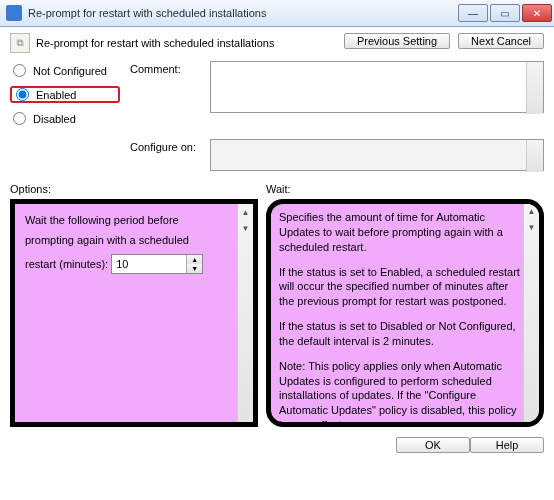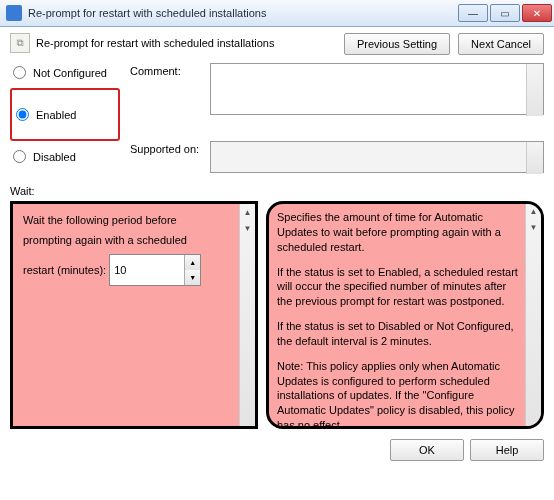--- a/index.html
+++ b/index.html
@@ -9,51 +9,51 @@
 .titlebar .icon { width: 16px; height: 16px; margin-right: 6px; background: #3a7bd5; border-radius: 2px; }
 .titlebar .title { flex: 1; color: #1a2a3a; }
 .winbtns { display: flex; gap: 0; }
 .winbtn { width: 30px; height: 18px; border: 1px solid #6b8aaf; background: linear-gradient(#eaf1fb,#cfe0f4); border-radius: 2px; margin-left: 2px; display:flex; align-items:center; justify-content:center; font-size:10px; color:#234; }
 .winbtn.close { background: linear-gradient(#f08080,#d04040); border-color:#a03030; color:#fff; }
 
 .topsec { padding: 6px 10px 0 10px; display: flex; align-items: flex-start; gap: 10px; }
 .topleft { display: flex; align-items: center; gap: 6px; flex: 1; }
 .policyicon { width: 20px; height: 20px; border:1px solid #bbb; background:#f4f4ef; display:flex; align-items:center; justify-content:center; font-size:10px; color:#888; }
 .navbtns { display: flex; gap: 8px; }
-.btn { height: 22px; padding: 0 12px; border: 1px solid #9a9a9a; background: linear-gradient(#fdfdfd,#e6e6e6); border-radius: 2px; cursor:pointer; display:flex; align-items:center; justify-content:center; }
+.btn { height: 16px; padding: 0 12px; border: 1px solid #9a9a9a; background: linear-gradient(#fdfdfd,#e6e6e6); border-radius: 2px; cursor:pointer; display:flex; align-items:center; justify-content:center; }
 
 .midsec { display:flex; padding: 8px 10px 0 10px; gap: 10px; }
 .radiocol { width: 110px; padding-top: 2px; }
 .radio { display:flex; align-items:center; gap:7px; margin-bottom: 8px; padding:1px 3px; }
 .radio input { margin:0; }
-.radio.hl { border: 2px solid #d02020; border-radius:3px; padding: 18px 4px; }
+.radio.hl { border: 2px solid #d02020; border-radius:3px; padding: 0 4px; }
 .fieldscol { flex:1; display:grid; grid-template-columns: 80px 1fr; row-gap:24px; align-items:start; }
 .fieldscol label { text-align:left; padding-top:2px; }
 .txtarea { width:100%; height:52px; border:1px solid #9a9a9a; background:#fff; resize:none; }
 .supshort { width:100%; height:32px; border:1px solid #9a9a9a; background:#f3f3f3; resize:none; }
 .scrollhint { position:relative; }
 .scrollhint::after { content:''; position:absolute; right:1px; top:1px; bottom:1px; width:16px; background:linear-gradient(#f4f4f4,#e4e4e4); border-left:1px solid #ccc; }
 
 .labelsrow { display:flex; padding: 10px 10px 4px 10px; }
 .labelsrow .l { width: 256px; }
 .panels { display:flex; padding: 0 10px; gap:8px; height: 228px; }
 
-.panel { border:3px solid #000000; background:#fca5a5; position:relative; }
+.panel { border:5px solid #000000; background:#f0abfc; position:relative; }
 .panel.options { width: 248px; padding: 10px; }
 .panel.help { flex:1; padding: 6px 18px 6px 8px; line-height:1.35; overflow:hidden;border-radius:17px; }
 .panel .vscroll { position:absolute; right:0; top:0; bottom:0; width:16px; background:linear-gradient(#f4f4f4,#e4e4e4); border-left:1px solid #ccc; }
 .panel .vscroll .arrow { height:16px; display:flex; align-items:center; justify-content:center; font-size:8px; color:#555; }
 
 .optline { margin-bottom: 8px; }
-.spin { display:inline-flex; border:1px solid #888; height:32px; }
+.spin { display:inline-flex; border:1px solid #888; height:20px; }
 .spin input { border:0; width:74px; padding:0 4px; height:100%; }
 .spin .spbtns { width:16px; display:flex; flex-direction:column; border-left:1px solid #aaa; }
 .spin .spbtns div { flex:1; display:flex; align-items:center; justify-content:center; font-size:7px; background:linear-gradient(#f7f7f7,#e3e3e3); cursor:pointer; }
 
-.footer { display:flex; justify-content:flex-end; gap:6px; padding: 10px; }
+.footer { display:flex; justify-content:flex-end; padding: 10px; }
 .footer .btn { min-width: 74px; }
 
 .help p { margin: 0 0 10px 0; }
 </style>
 </head>
 <body>
 
 <div class="titlebar">
   <div class="icon"></div>
   <div class="title">Re-prompt for restart with scheduled installations</div>
@@ -86,26 +86,27 @@
       <span>Enabled</span>
     </label>
     <label class="radio">
       <input type="radio" name="st" style="">
       <span>Disabled</span>
     </label>
   </div>
   <div class="fieldscol">
     <label>Comment:</label>
     <div class="scrollhint"><textarea class="txtarea" style=""></textarea></div>
-    <label>Supported on:</label>
+    <label>Configure on:</label>
     <div class="scrollhint"><textarea class="supshort" readonly="" style=""></textarea></div>
   </div>
 </div>
 
 <div class="labelsrow">
+  <div class="l">Options:</div>
   <div>Wait:</div>
 </div>
 
 <div class="panels">
   <div class="panel options">
     <div class="optline">Wait the following period before</div>
     <div class="optline">prompting again with a scheduled</div>
     <div class="optline">
       <span>restart (minutes):</span>
       <span class="spin">

